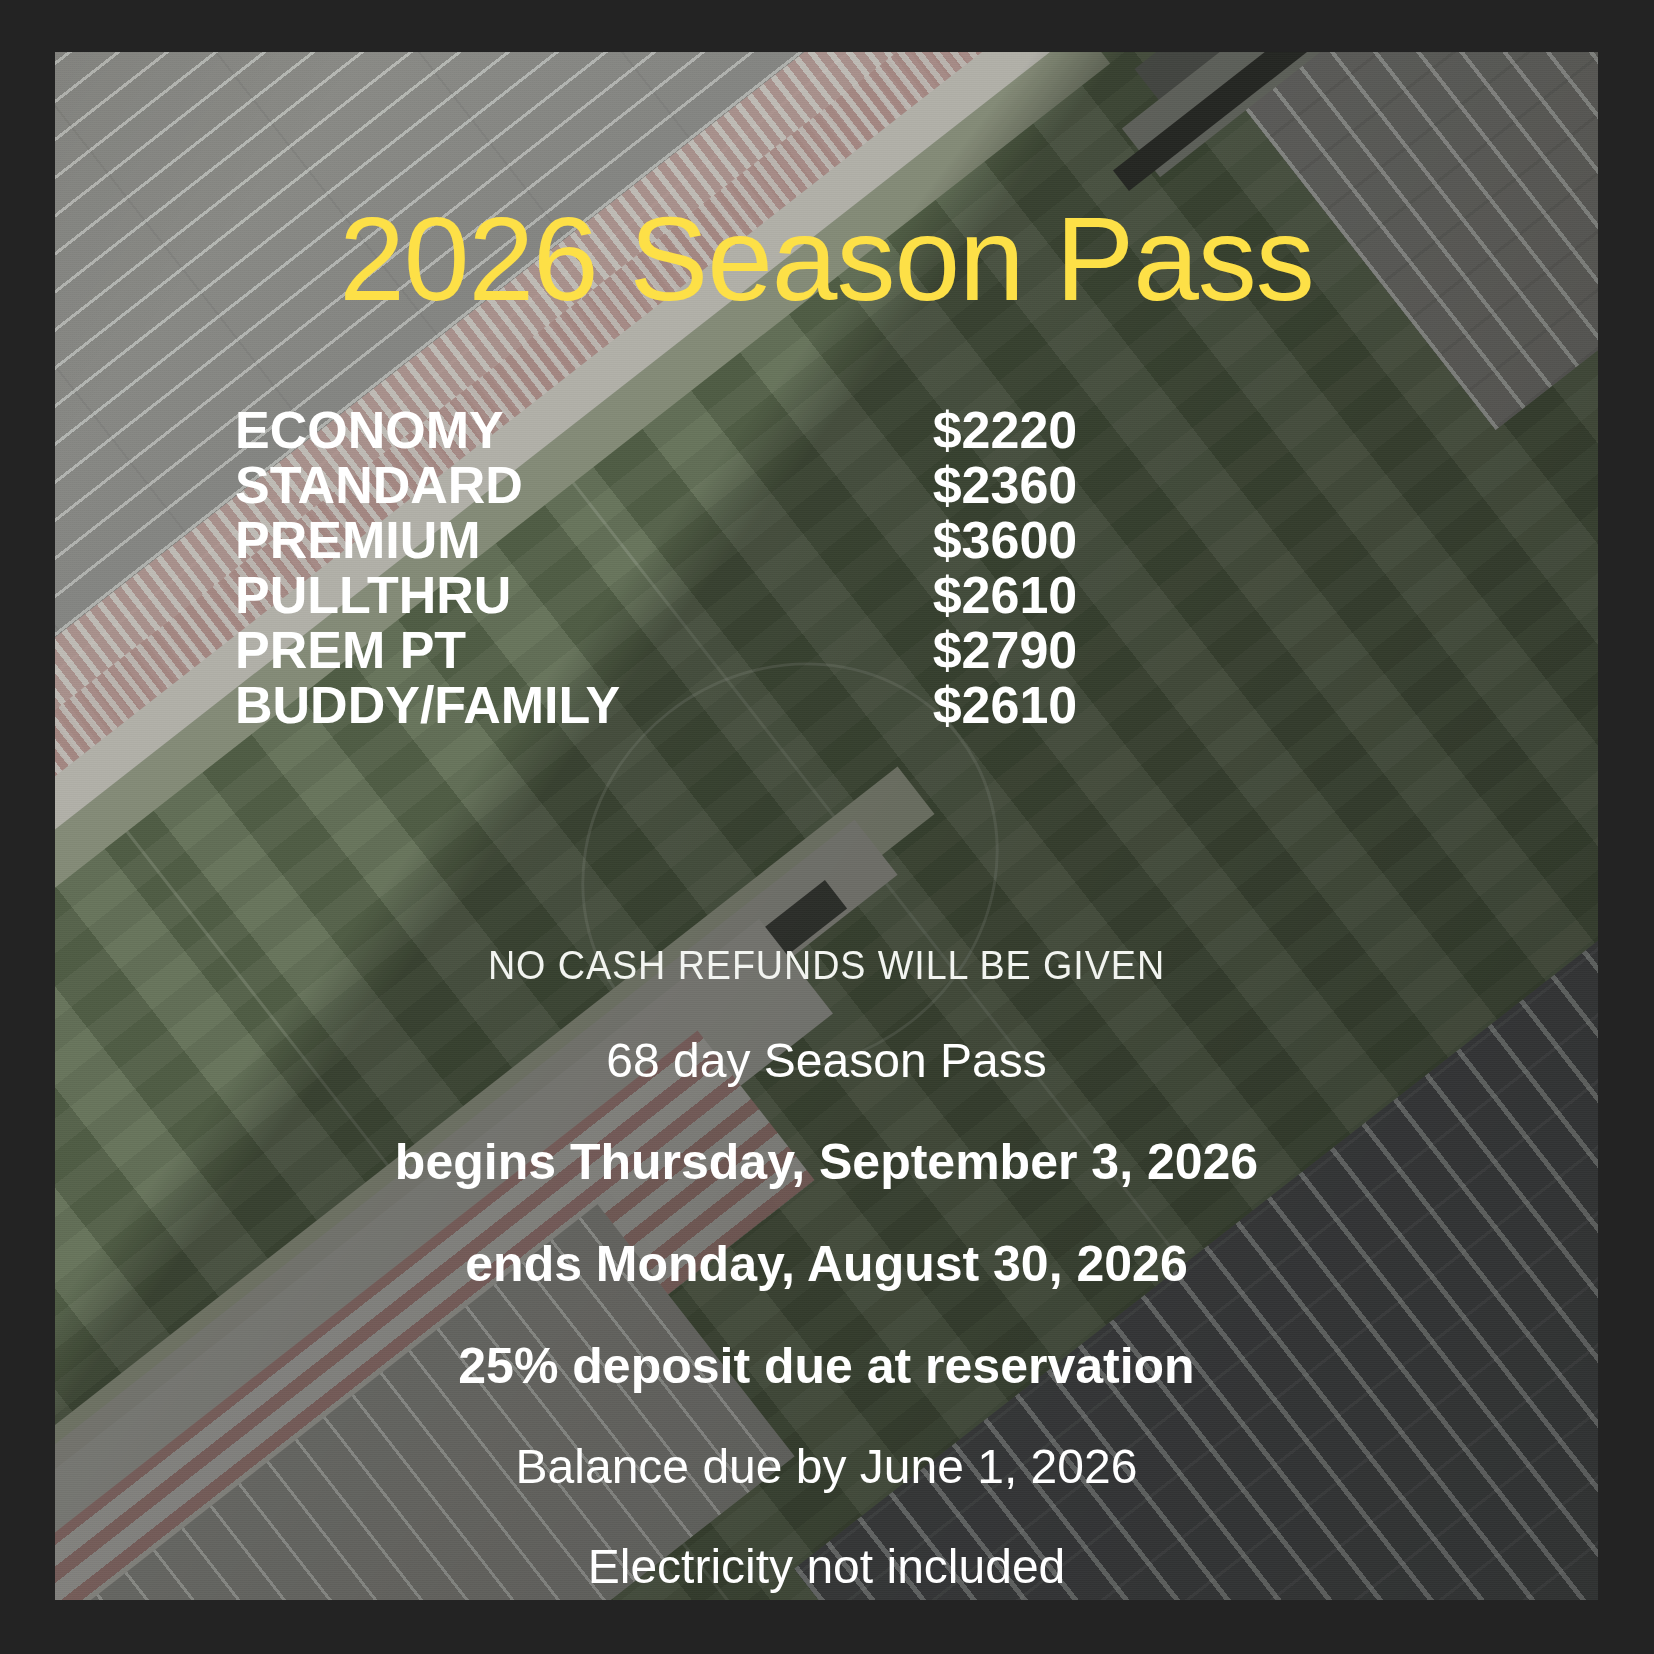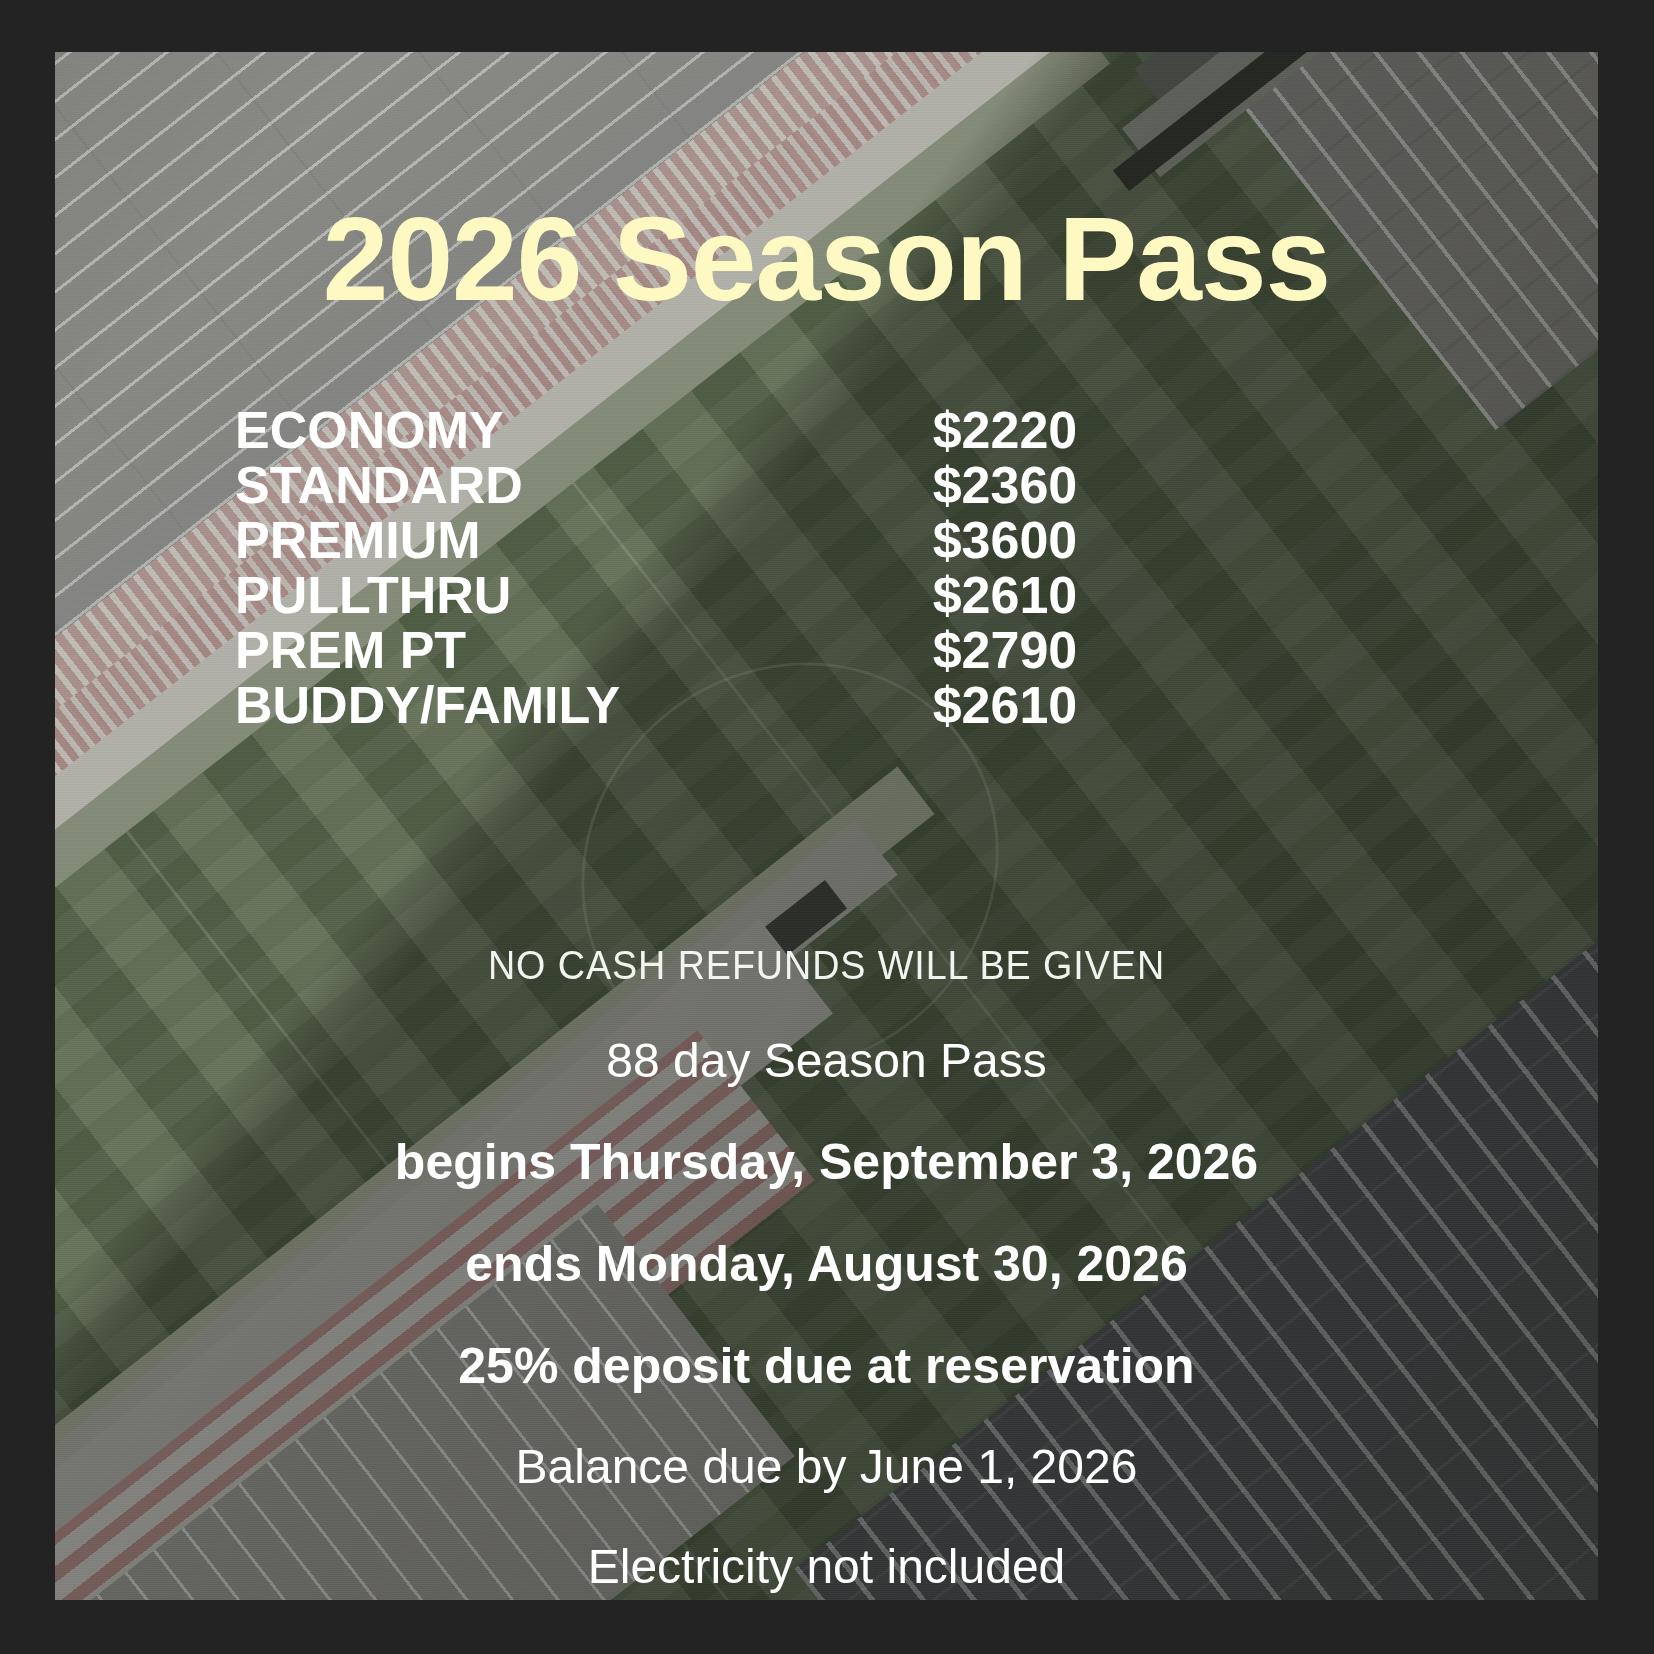--- a/index.html
+++ b/index.html
@@ -300,23 +300,23 @@
     color:#ffffff;
   }
 
   .title{
     position:absolute;
     left:0; right:0;
     top:148px;
     text-align:center;
     font-size:118px;
     line-height:1.0;
-    font-weight:700;
+    font-weight:400;
     letter-spacing:-1px;
-    color:#fef9c3;
+    color:#fde047;
   }
 
   
   .price-table{
     position:absolute;
     left:180px;
     top:352px;
     width:1060px;
   }
   .price-row{
@@ -449,21 +449,21 @@
         <div class="price-row">
           <span class="tier">BUDDY/FAMILY</span>
           <span class="amount">$2610</span>
         </div>
 
       </div>
 
       <div class="refund">NO CASH REFUNDS WILL BE GIVEN</div>
 
       <div class="details">
-        <div class="detail-line">88 day Season Pass</div>
+        <div class="detail-line">68 day Season Pass</div>
         <div class="detail-line wide">begins Thursday, September 3, 2026</div>
         <div class="detail-line wide">ends Monday, August 30, 2026</div>
         <div class="detail-line wide">25% deposit due at reservation</div>
         <div class="detail-line">Balance due by June 1, 2026</div>
         <div class="detail-line">Electricity not included</div>
       </div>
 
     </div>
   </div>
 </div>

